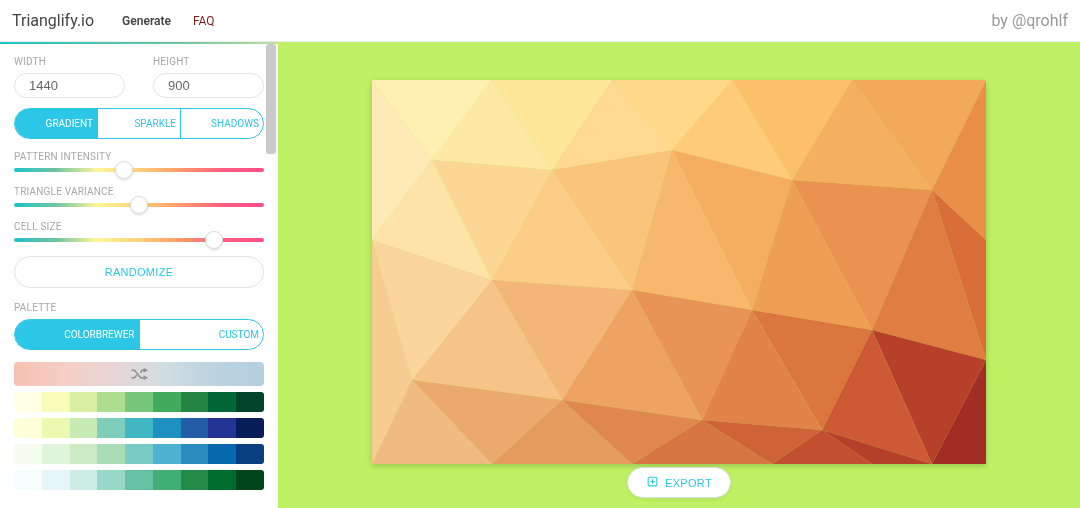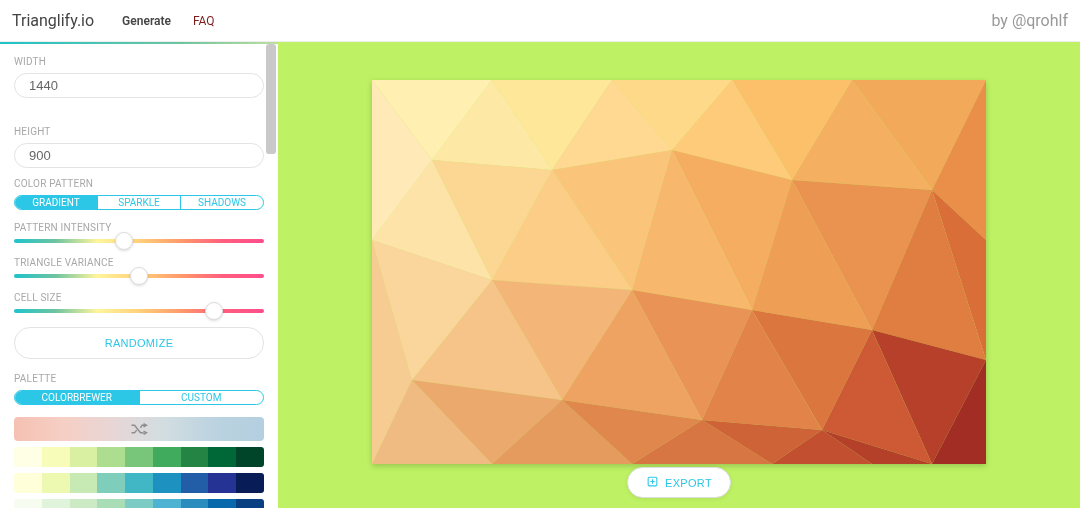--- a/index.html
+++ b/index.html
@@ -44,44 +44,44 @@
 }
 .scrolltrack {
   position: absolute;
   right: 2px;
   top: 2px;
   width: 10px;
   height: 110px;
   background: #c9c9c9;
   border-radius: 3px;
 }
-.row { display: flex; gap: 28px; margin-bottom: 10px; flex-direction: column; }
+.row { display: flex; gap: 28px; margin-bottom: 10px; }
 .field { flex: 1; }
 .lbl { font-size: 10px; letter-spacing: 0.2px; color: #a8a8a8; margin-bottom: 6px; display: block; }
 .txtinput {
   width: 100%;
   border: 1px solid #e3e3e3;
   border-radius: 18px;
   padding: 4px 14px;
   font-size: 13px;
   color: #666;
   outline: none;
 }
 .seg {
   display: flex;
   border: 1px solid #2cc6e6;
   border-radius: 16px;
   overflow: hidden;
   margin-bottom: 12px;
 }
 .seg > div {
   flex: 1;
-  text-align: center;
+  text-align: right;
   font-size: 10px;
-  padding: 1px 4px;
+  padding: 9px 4px;
   color: #2cc6e6;
   cursor: pointer;
   border-right: 1px solid #2cc6e6;
 }
 .seg > div:last-child { border-right: none; }
 .seg > div.on { background: #2cc6e6; color: #fff; }
 .slider-wrap { margin-bottom: 14px; }
 .slider-track {
   position: relative;
   height: 4px;
@@ -184,21 +184,20 @@
       <div class="field">
         <span class="lbl">WIDTH</span>
         <input class="txtinput" value="1440" style="">
       </div>
       <div class="field">
         <span class="lbl">HEIGHT</span>
         <input class="txtinput" value="900" style="">
       </div>
     </div>
 
-    <span class="lbl">COLOR PATTERN</span>
     <div class="seg">
       <div class="on">GRADIENT</div>
       <div>SPARKLE</div>
       <div>SHADOWS</div>
     </div>
 
     <div class="slider-wrap">
       <span class="lbl">PATTERN INTENSITY</span>
       <div class="slider-track">
         <div class="slider-thumb" id="thumb-intensity" style="left: 44%;"></div>

